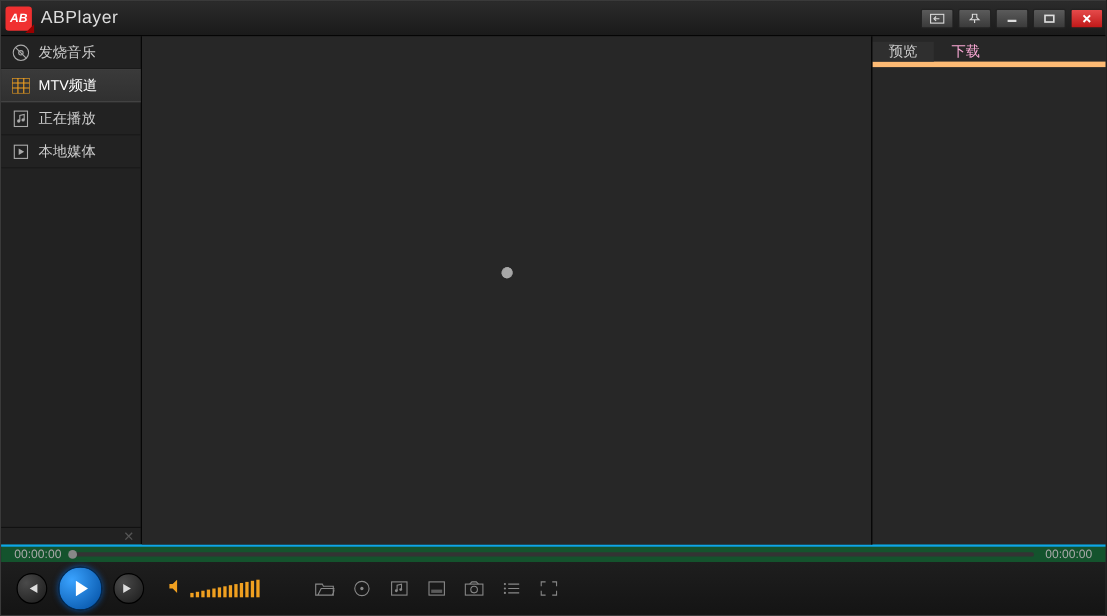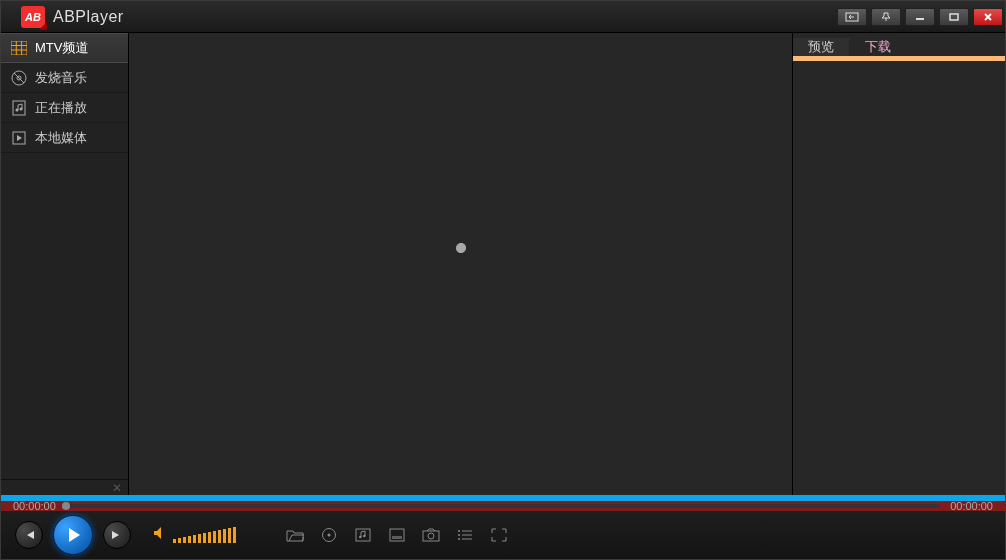--- a/index.html
+++ b/index.html
@@ -1,20 +1,20 @@
 <!DOCTYPE html>
 <html><head>
 <meta charset="utf-8">
 <style>
   * { box-sizing: border-box; margin: 0; padding: 0; user-select: none; }
   html, body { width: 1006px; height: 560px; background: #000; font-family: "Microsoft YaHei", "SimSun", Arial, sans-serif; overflow: hidden; }
   .window { width: 1006px; height: 560px; background: #1d1d1d; display: flex; flex-direction: column; border: 1px solid #3a3a3a; }
 
   
-  .titlebar { height: 32px; background: linear-gradient(#2b2b2b, #1a1a1a); display: flex; align-items: center; padding: 0 2px 0 20px; border-bottom: 1px solid #000; }
+  .titlebar { height: 32px; background: linear-gradient(#2b2b2b, #1a1a1a); display: flex; align-items: center; padding: 0 2px 0 4px; border-bottom: 1px solid #000; }
   .logo-box { width: 24px; height: 22px; background: #f03030; border-radius: 3px; position: relative; margin-right: 8px; }
   .logo-box::after { content: "AB"; position: absolute; left: 0; right: 0; top: 0; bottom: 0; display: flex; align-items: center; justify-content: center; font-weight: bold; font-size: 11px; color: #fff; font-style: italic; }
   .logo-fold { position: absolute; right: -2px; bottom: -2px; width: 0; height: 0; border-left: 8px solid transparent; border-bottom: 8px solid #900; }
   .app-title { color: #ddd; font-size: 16px; font-weight: 500; letter-spacing: .5px; }
   .titlebar-spacer { flex: 1; }
   .win-controls { display: flex; gap: 4px; align-items: center; }
   .win-btn { width: 30px; height: 18px; background: linear-gradient(#5b5b5b,#3a3a3a); border: 1px solid #222; border-radius: 2px; display: flex; align-items: center; justify-content: center; color: #eee; }
   .win-btn.close { background: linear-gradient(#e54b4b,#c01818); }
   .win-btn svg { display: block; }
 
@@ -36,21 +36,21 @@
 
   
   .right-panel { width: 212px; background: #272727; display: flex; flex-direction: column; }
   .rp-tabs { height: 28px; display: flex; align-items: flex-end; border-bottom: 5px solid #fdba74; }
   .rp-tab { width: 56px; display: flex; align-items: center; justify-content: center; font-size: 13px; color: #f9a8d4; cursor: pointer; }
   .rp-tab.active { color: #ccc; background: #2f2f2f; }
   .rp-sep { width: 1px; background: #1a1a1a; }
   .rp-body { flex: 1; }
 
   
-  .progress-row { height: 16px; display: flex; align-items: center; padding: 0 12px; background: #7f1d1d; color: #aaa; font-size: 11px; gap: 10px; border-top: 6px solid #0ea5e9; }
+  .progress-row { height: 16px; display: flex; align-items: center; padding: 0 12px; background: #14532d; color: #aaa; font-size: 11px; gap: 10px; border-top: 2px solid #0ea5e9; }
   .progress-track { flex: 1; height: 4px; background: #333; border-radius: 2px; position: relative; }
   .progress-thumb { position: absolute; left: 0; top: 50%; width: 8px; height: 8px; background: #888; border-radius: 50%; transform: translate(-50%,-50%); }
 
   
   .controls { height: 48px; background: linear-gradient(#1e1e1e,#141414); display: flex; align-items: center; padding: 0 14px; gap: 10px; }
   .circle-btn { width: 28px; height: 28px; border-radius: 50%; background: radial-gradient(circle at 30% 30%, #4a4a4a, #1a1a1a); border: 1px solid #000; display: flex; align-items: center; justify-content: center; color: #ddd; cursor: pointer; }
   .play-btn { width: 40px; height: 40px; border-radius: 50%; background: radial-gradient(circle at 30% 30%, #3aa3ff, #004b9e); border: 1px solid #002a55; display: flex; align-items: center; justify-content: center; cursor: pointer; box-shadow: 0 0 6px rgba(0,120,255,.6); }
   .volume { display: flex; align-items: center; gap: 4px; margin-left: 12px; }
   .speaker { color: #f0a020; }
   .vol-bars { display: flex; align-items: flex-end; gap: 2px; height: 16px; }
@@ -95,41 +95,41 @@
         <svg width="12" height="10" viewBox="0 0 12 10">
             <path d="M3 2l6 6M9 2l-6 6" stroke="#fff" stroke-width="1.8"></path>
           </svg>
       </div>
     </div>
   </div>
 
   <div class="content">
 
     <div class="sidebar">
+      <div class="side-item">
+        <span class="si-icon">
+          <svg width="16" height="16" viewBox="0 0 16 16">
+              <circle cx="8" cy="8" r="7" fill="none" stroke="#aaa"></circle>
+              <circle cx="8" cy="8" r="2" fill="none" stroke="#aaa"></circle>
+              <line x1="3" y1="3" x2="13" y2="13" stroke="#aaa"></line>
+            </svg>
+        </span>
+        <span>发烧音乐</span>
+      </div>
       <div class="side-item active">
         <span class="si-icon">
           <svg width="16" height="14" viewBox="0 0 16 14">
               <rect x="0" y="0" width="16" height="14" fill="none" stroke="currentColor"></rect>
               <line x1="0" y1="4.5" x2="16" y2="4.5" stroke="currentColor"></line>
               <line x1="0" y1="9" x2="16" y2="9" stroke="currentColor"></line>
               <line x1="5.3" y1="0" x2="5.3" y2="14" stroke="currentColor"></line>
               <line x1="10.6" y1="0" x2="10.6" y2="14" stroke="currentColor"></line>
             </svg>
         </span>
         <span>MTV频道</span>
-      </div>
-      <div class="side-item">
-        <span class="si-icon">
-          <svg width="16" height="16" viewBox="0 0 16 16">
-              <circle cx="8" cy="8" r="7" fill="none" stroke="#aaa"></circle>
-              <circle cx="8" cy="8" r="2" fill="none" stroke="#aaa"></circle>
-              <line x1="3" y1="3" x2="13" y2="13" stroke="#aaa"></line>
-            </svg>
-        </span>
-        <span>发烧音乐</span>
       </div>
       <div class="side-item">
         <span class="si-icon">
           <svg width="16" height="16" viewBox="0 0 16 16">
               <rect x="2" y="1" width="12" height="14" fill="none" stroke="#aaa"></rect>
               <path d="M7 10V5l4-1v5" fill="none" stroke="#aaa"></path>
               <circle cx="6" cy="10" r="1.5" fill="#aaa"></circle>
               <circle cx="10" cy="9" r="1.5" fill="#aaa"></circle>
             </svg>
         </span>

